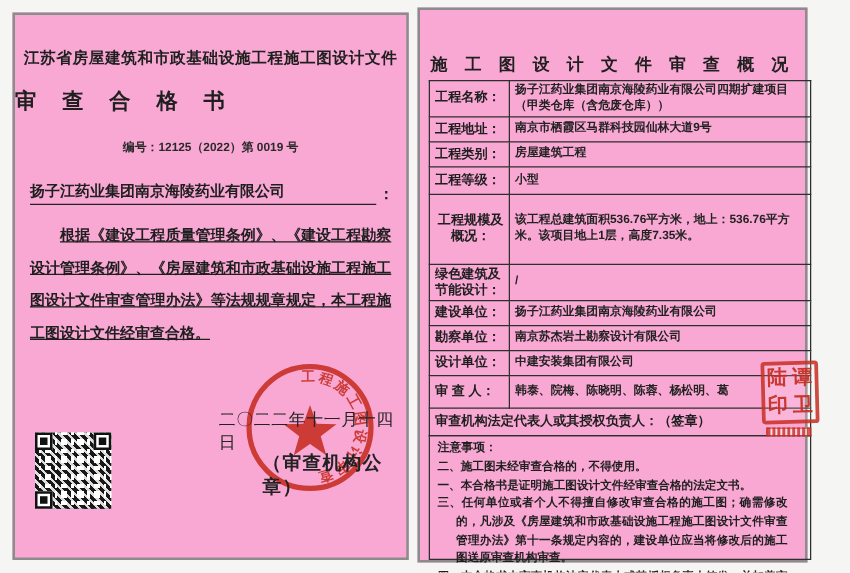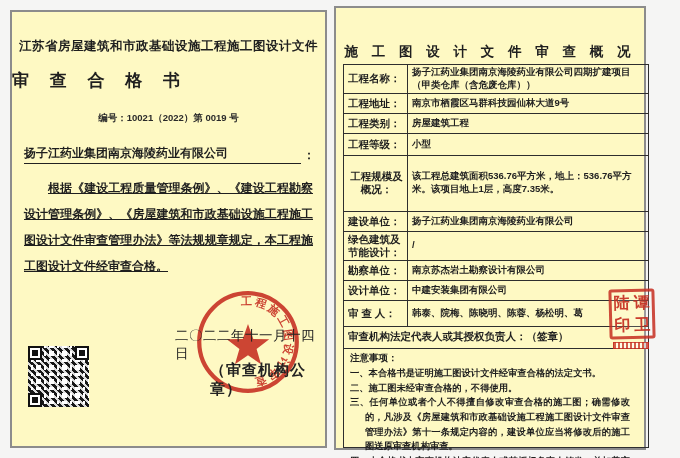--- a/index.html
+++ b/index.html
@@ -4,21 +4,21 @@
 <style>
   * { margin:0; padding:0; box-sizing:border-box; }
   html,body { width:680px; height:458px; }
   body {
     background:#f5f5f4;
     font-family:"Liberation Sans","DejaVu Sans",sans-serif;
     color:#1f1f1f;
     position:relative;
     overflow:hidden;
   }
-  .page { position:absolute; background:#fef9c3; border:2px solid #8c8c8c; }
+  .page { position:absolute; background:#f9a8d4; border:2px solid #8c8c8c; }
 
   
   #left-page { left:10px; top:10px; width:317px; height:438px; }
   .lp-header { position:absolute; top:26px; left:0; width:100%; text-align:center;
                font-size:12.5px; font-weight:700; letter-spacing:0.5px; }
   .lp-title  { position:absolute; top:57px; left:0; width:100%; text-align:left;
                font-size:17px; font-weight:700; letter-spacing:8px; }
   .lp-number { position:absolute; top:100px; left:0; width:100%; text-align:center;
                font-size:9.5px; font-weight:700; color:#2a2a2a; }
   .lp-addressee { position:absolute; top:133px; left:12px; right:10px;
@@ -69,21 +69,21 @@
   .seal-band { position:absolute; left:277px; top:334px; width:36px; height:7px; z-index:4;
                border:1px solid rgba(198,45,32,.8);
                background:repeating-linear-gradient(90deg, rgba(198,45,32,.75) 0 2px, rgba(255,255,255,.6) 2px 4px); }
 </style>
 </head>
 <body>
 
 <div class="page" id="left-page">
   <div class="lp-header">江苏省房屋建筑和市政基础设施工程施工图设计文件</div>
   <div class="lp-title">审 查 合 格 书</div>
-  <div class="lp-number">编号：10021（2022）第 0019 号</div>
+  <div class="lp-number">编号：12125（2022）第 0019 号</div>
 
   <div class="lp-addressee">
     <span class="name">扬子江药业集团南京海陵药业有限公司</span>
     <span class="fill"></span>
     <span class="colon">：</span>
   </div>
 
   <div class="lp-body">根据《建设工程质量管理条例》、《建设工程勘察设计管理条例》、《房屋建筑和市政基础设施工程施工图设计文件审查管理办法》等法规规章规定，本工程施工图设计文件经审查合格。</div>
 
   <div class="qr">
@@ -123,27 +123,27 @@
       <td class="val">房屋建筑工程</td>
     </tr>
     <tr style="height:22px">
       <td class="lbl">工程等级：</td>
       <td class="val">小型</td>
     </tr>
     <tr style="height:56px">
       <td class="lbl" style="text-align:center">工程规模及概况：</td>
       <td class="val">该工程总建筑面积536.76平方米，地上：536.76平方米。该项目地上1层，高度7.35米。</td>
     </tr>
+    <tr style="height:26px">
+      <td class="lbl">绿色建筑及节能设计：</td>
+      <td class="val">/</td>
+    </tr>
     <tr style="height:20px">
       <td class="lbl">建设单位：</td>
       <td class="val">扬子江药业集团南京海陵药业有限公司</td>
-    </tr>
-    <tr style="height:26px">
-      <td class="lbl">绿色建筑及节能设计：</td>
-      <td class="val">/</td>
     </tr>
     <tr style="height:20px">
       <td class="lbl">勘察单位：</td>
       <td class="val">南京苏杰岩土勘察设计有限公司</td>
     </tr>
     <tr style="height:20px">
       <td class="lbl">设计单位：</td>
       <td class="val">中建安装集团有限公司</td>
     </tr>
     <tr style="height:26px">
@@ -159,18 +159,18 @@
   <div class="square-seal">
     <span>陆</span>
     <span>谭</span>
     <span>印</span>
     <span>卫</span>
   </div>
   <div class="seal-band"></div>
 
   <div class="notes-box">
     <div class="notes-title">注意事项：</div>
+    <div class="note-item">二、施工图未经审查合格的，不得使用。</div>
     <div class="note-item">一、本合格书是证明施工图设计文件经审查合格的法定文书。</div>
-    <div class="note-item">二、施工图未经审查合格的，不得使用。</div>
     <div class="note-item">三、任何单位或者个人不得擅自修改审查合格的施工图；确需修改的，凡涉及《房屋建筑和市政基础设施工程施工图设计文件审查管理办法》第十一条规定内容的，建设单位应当将修改后的施工图送原审查机构审查。</div>
     <div class="note-item">四、本合格书由审查机构法定代表人或其授权负责人签发，并加盖审查机构公章有效。任何单位和个人不得涂改、伪造。</div>
   </div>
 </div>
 
 </body></html>

